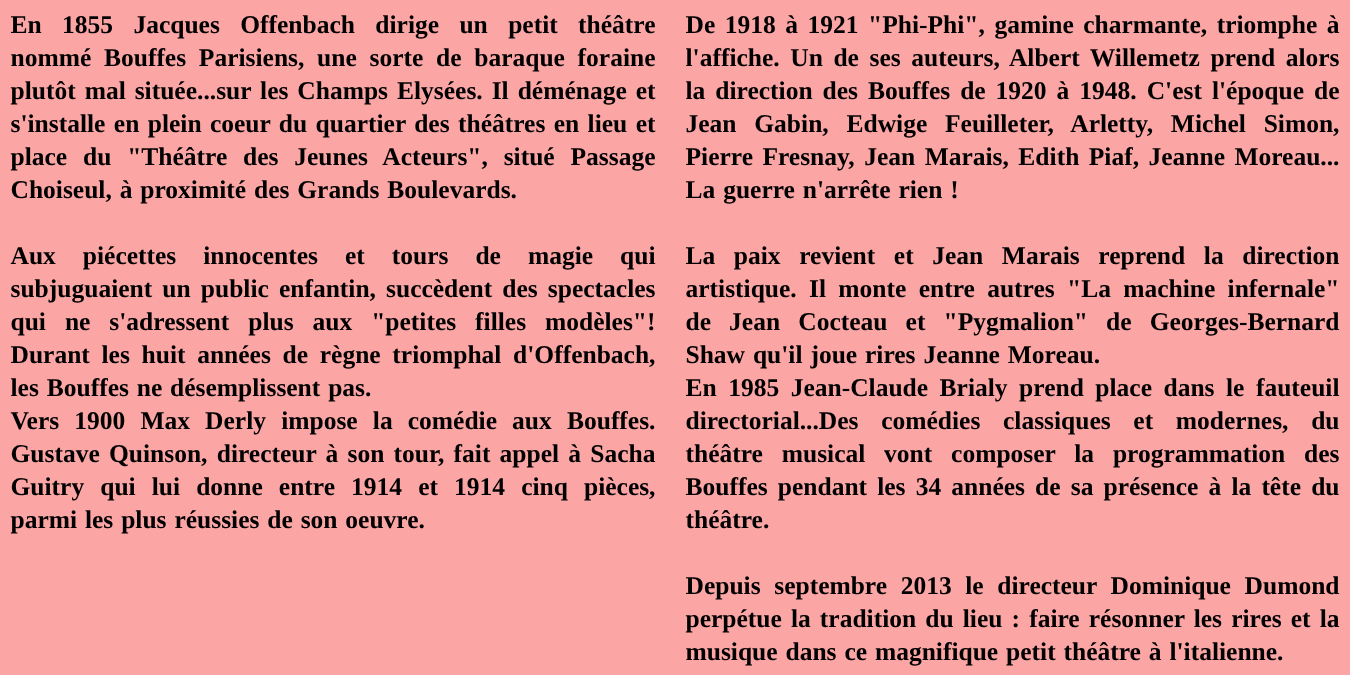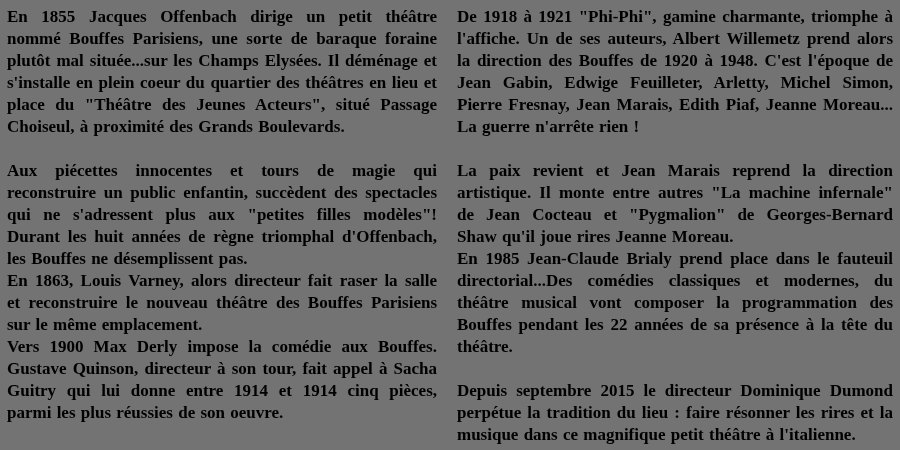--- a/index.html
+++ b/index.html
@@ -4,21 +4,21 @@
 <style>
   html, body {
     margin: 0;
     padding: 0;
     background: #ffffff;
   }
   .page {
     position: relative;
     width: 900px;
     height: 450px;
-    background: #737373;
+    background: #fca5a5;
     box-sizing: border-box;
     padding: 6px 7px 0 7px;
     display: flex;
     gap: 20px;
     overflow: hidden;
     font-family: "Liberation Serif", "DejaVu Serif", serif;
   }
   .col {
     box-sizing: border-box;
   }
@@ -37,23 +37,22 @@
   .col p.gap-after {
     margin-bottom: 22px;
   }
 </style>
 </head>
 <body>
 
 <div class="page">
   <div class="col col-left">
     <p class="gap-after">En 1855 Jacques Offenbach dirige un petit théâtre nommé Bouffes Parisiens, une sorte de baraque foraine plutôt mal située...sur les Champs Elysées. Il déménage et s'installe en plein coeur du quartier des théâtres en lieu et place du "Théâtre des Jeunes Acteurs", situé Passage Choiseul, à proximité des Grands Boulevards.</p>
-    <p>Aux piécettes innocentes et tours de magie qui reconstruire un public enfantin, succèdent des spectacles qui ne s'adressent plus aux "petites filles modèles"! Durant les huit années de règne triomphal d'Offenbach, les Bouffes ne désemplissent pas.</p>
-    <p>En 1863, Louis Varney, alors directeur fait raser la salle et reconstruire le nouveau théâtre des Bouffes Parisiens sur le même emplacement.</p>
+    <p>Aux piécettes innocentes et tours de magie qui subjuguaient un public enfantin, succèdent des spectacles qui ne s'adressent plus aux "petites filles modèles"! Durant les huit années de règne triomphal d'Offenbach, les Bouffes ne désemplissent pas.</p>
     <p>Vers 1900 Max Derly impose la comédie aux Bouffes. Gustave Quinson, directeur à son tour, fait appel à Sacha Guitry qui lui donne entre 1914 et 1914 cinq pièces, parmi les plus réussies de son oeuvre.</p>
   </div>
   <div class="col col-right">
     <p class="gap-after">De 1918 à 1921 "Phi-Phi", gamine charmante, triomphe à l'affiche. Un de ses auteurs, Albert Willemetz prend alors la direction des Bouffes de 1920 à 1948. C'est l'époque de Jean Gabin, Edwige Feuilleter, Arletty, Michel Simon, Pierre Fresnay, Jean Marais, Edith Piaf, Jeanne Moreau... La guerre n'arrête rien !</p>
     <p>La paix revient et Jean Marais reprend la direction artistique. Il monte entre autres "La machine infernale" de Jean Cocteau et "Pygmalion" de Georges-Bernard Shaw qu'il joue rires Jeanne Moreau.</p>
-    <p class="gap-after">En 1985 Jean-Claude Brialy prend place dans le fauteuil directorial...Des comédies classiques et modernes, du théâtre musical vont composer la programmation des Bouffes pendant les 22 années de sa présence à la tête du théâtre.</p>
-    <p>Depuis septembre 2015 le directeur Dominique Dumond perpétue la tradition du lieu : faire résonner les rires et la musique dans ce magnifique petit théâtre à l'italienne.</p>
+    <p class="gap-after">En 1985 Jean-Claude Brialy prend place dans le fauteuil directorial...Des comédies classiques et modernes, du théâtre musical vont composer la programmation des Bouffes pendant les 34 années de sa présence à la tête du théâtre.</p>
+    <p>Depuis septembre 2013 le directeur Dominique Dumond perpétue la tradition du lieu : faire résonner les rires et la musique dans ce magnifique petit théâtre à l'italienne.</p>
   </div>
 </div>
 
 </body></html>

